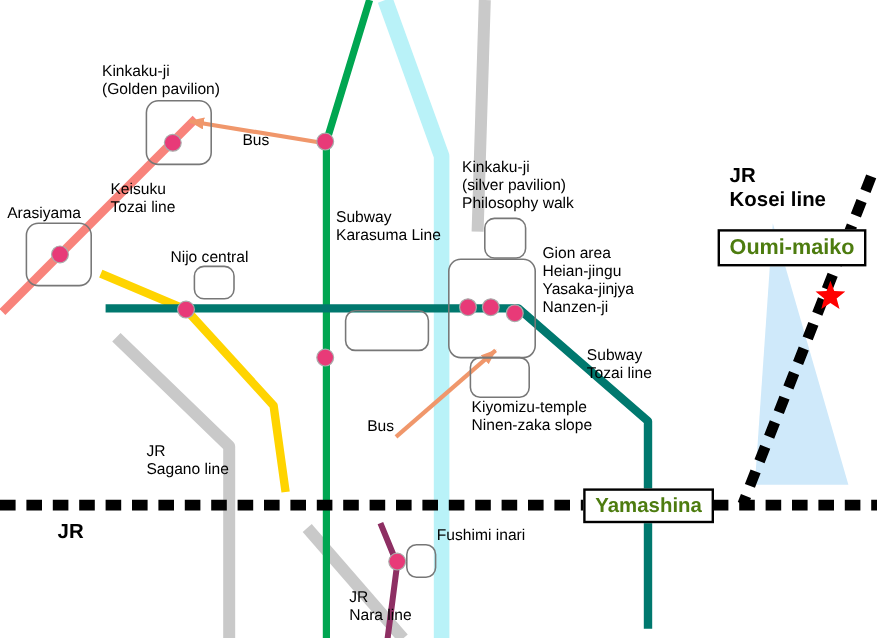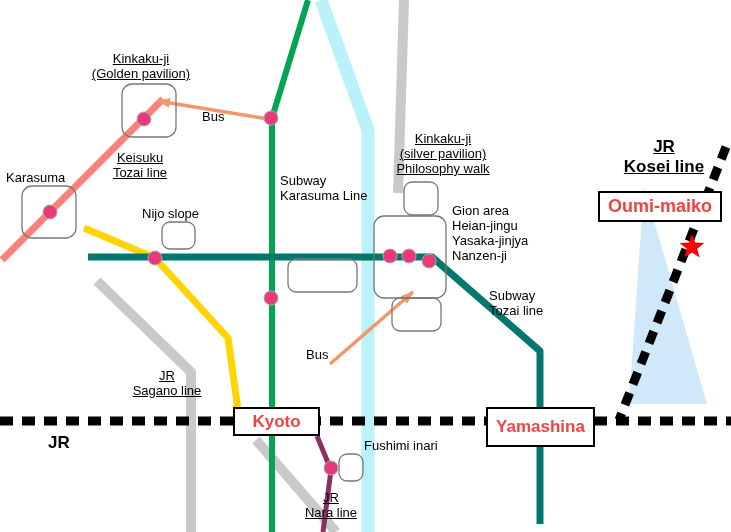--- a/index.html
+++ b/index.html
@@ -5,26 +5,26 @@
   * { margin:0; padding:0; box-sizing:border-box; }
   html,body { background:#ffffff; font-family:"Liberation Sans", sans-serif; }
   .map {
     position:relative; width:731px; height:532px; background:#ffffff; overflow:hidden;
   }
   .map svg { position:absolute; left:0; top:0; }
   .lbl {
     position:absolute; font-size:13px; line-height:15px; color:#000;
     white-space:pre-line;
   }
-  .center { text-align:center;text-decoration:underline; }
+  .center { text-align:left; }
   .bold { font-weight:bold; }
   .station {
     position:absolute; background:#ffffff; border:2px solid #000;
     display:flex; align-items:center; justify-content:center;
-    font-size:17px; font-weight:bold; color:#ef4444;
+    font-size:17px; font-weight:bold; color:#4d7c0f;
   }
 </style>
 </head>
 <body>
 
 <div class="map">
 
   <svg width="731" height="532" viewBox="0 0 731 532">
     <defs>
       <marker id="arrow" markerUnits="userSpaceOnUse" markerWidth="16" markerHeight="12" refX="12" refY="5" orient="auto">
@@ -77,46 +77,45 @@
     <circle cx="331" cy="468" r="7" fill="#e83a78" stroke="#aaaaaa" stroke-width="1"></circle>
 
     <polygon fill="#ff0000" points="692,234 695.2,242.6 704.4,243 697.2,248.7 699.6,257.5 692,252.5 684.4,257.5 686.8,248.7 679.6,243 688.8,242.6"></polygon>
   </svg>
 
   <div class="lbl center" style="left:85px; top:51px; width:112px;">Kinkaku-ji
 (Golden pavilion)</div>
   <div class="lbl" style="left:202px; top:109px;">Bus</div>
   <div class="lbl center" style="left:92px; top:150px; width:96px;">Keisuku
 Tozai line</div>
-  <div class="lbl" style="left:6px; top:170px;">Karasuma</div>
-  <div class="lbl" style="left:142px; top:206px;">Nijo slope</div>
+  <div class="lbl" style="left:6px; top:170px;">Arasiyama</div>
+  <div class="lbl" style="left:142px; top:206px;">Nijo central</div>
   <div class="lbl" style="left:280px; top:173px;">Subway
 Karasuma Line</div>
   <div class="lbl center" style="left:385px; top:131px; width:116px;">Kinkaku-ji
 (silver pavilion)
 Philosophy walk</div>
   <div class="lbl" style="left:452px; top:203px;">Gion area
 Heian-jingu
 Yasaka-jinjya
 Nanzen-ji</div>
   <div class="lbl" style="left:489px; top:288px;">Subway
 Tozai line</div>
+  <div class="lbl" style="left:393px; top:331px;">Kiyomizu-temple
+Ninen-zaka slope</div>
   <div class="lbl" style="left:306px; top:347px;">Bus</div>
   <div class="lbl center" style="left:122px; top:368px; width:90px;">JR
 Sagano line</div>
   <div class="lbl bold" style="left:48px; top:435px; font-size:17px;">JR</div>
   <div class="lbl center bold" style="left:608px; top:137px; width:112px; font-size:17px; line-height:20px;">JR
 Kosei line</div>
   <div class="lbl" style="left:364px; top:438px;">Fushimi inari</div>
   <div class="lbl center" style="left:291px; top:490px; width:80px;">JR
 Nara line</div>
 
-  <div class="station" style="left:233px; top:407px; width:87px; height:29px;">
-    <span>Kyoto</span>
-  </div>
-  <div class="station" style="left:486px; top:407px; width:109px; height:40px;">
+  <div class="station" style="left:486px; top:407px; width:109px; height:29px;">
     <span>Yamashina</span>
   </div>
   <div class="station" style="left:598px; top:191px; width:124px; height:31px; font-size:18px;">
     <span>Oumi-maiko</span>
   </div>
 
 </div>
 
 </body></html>

